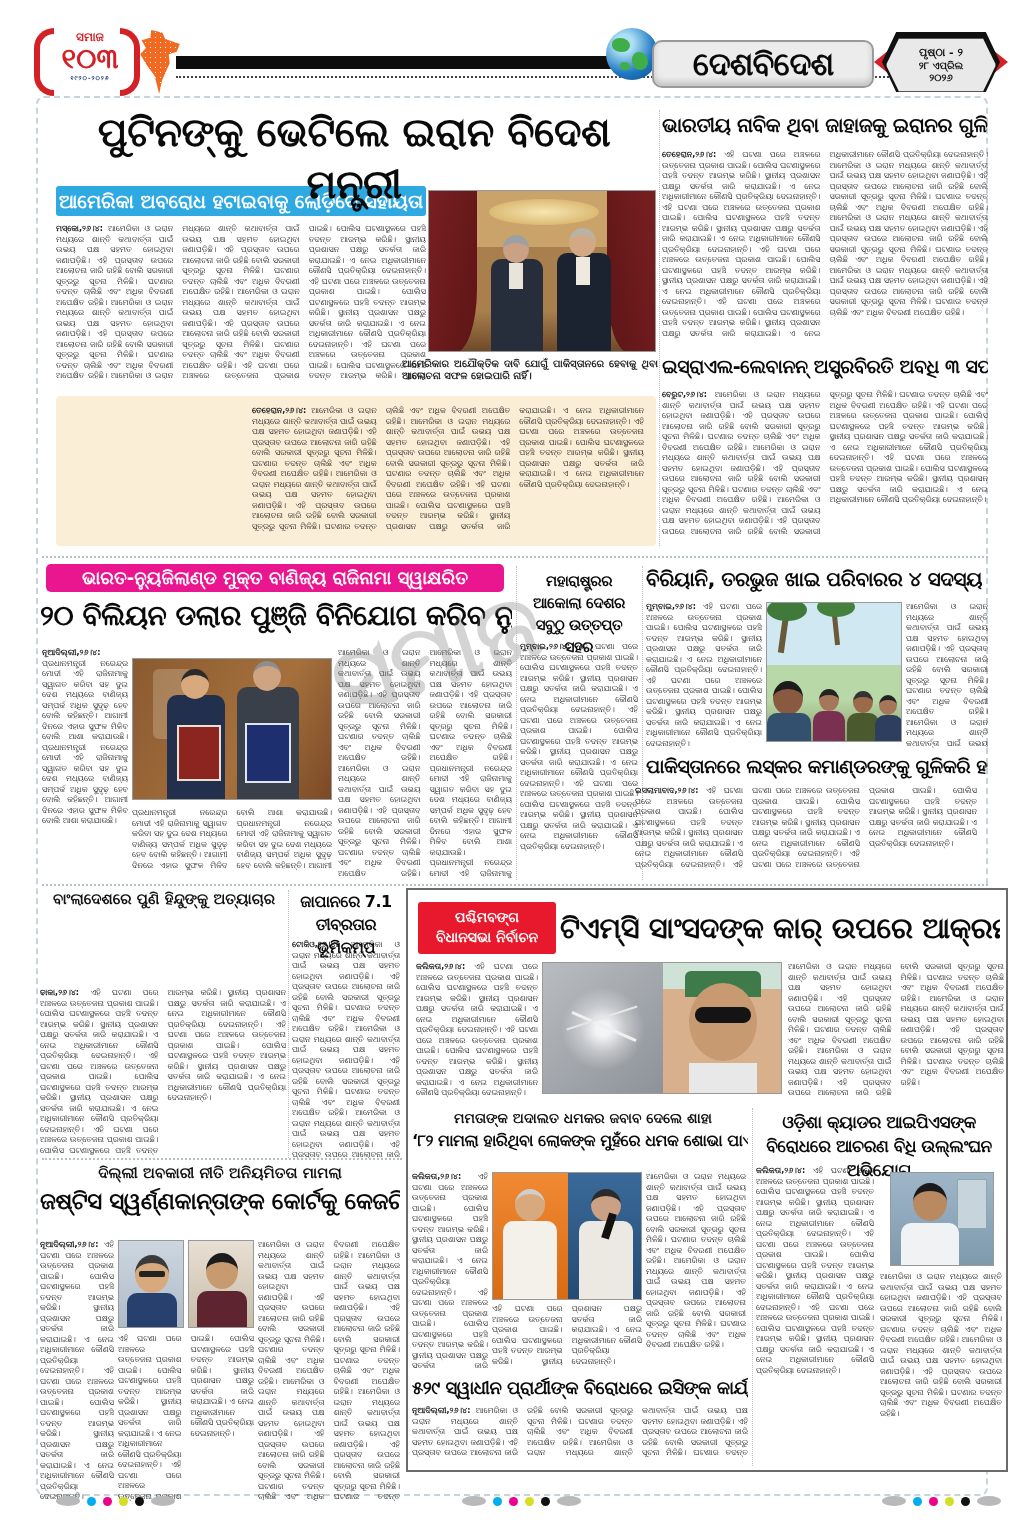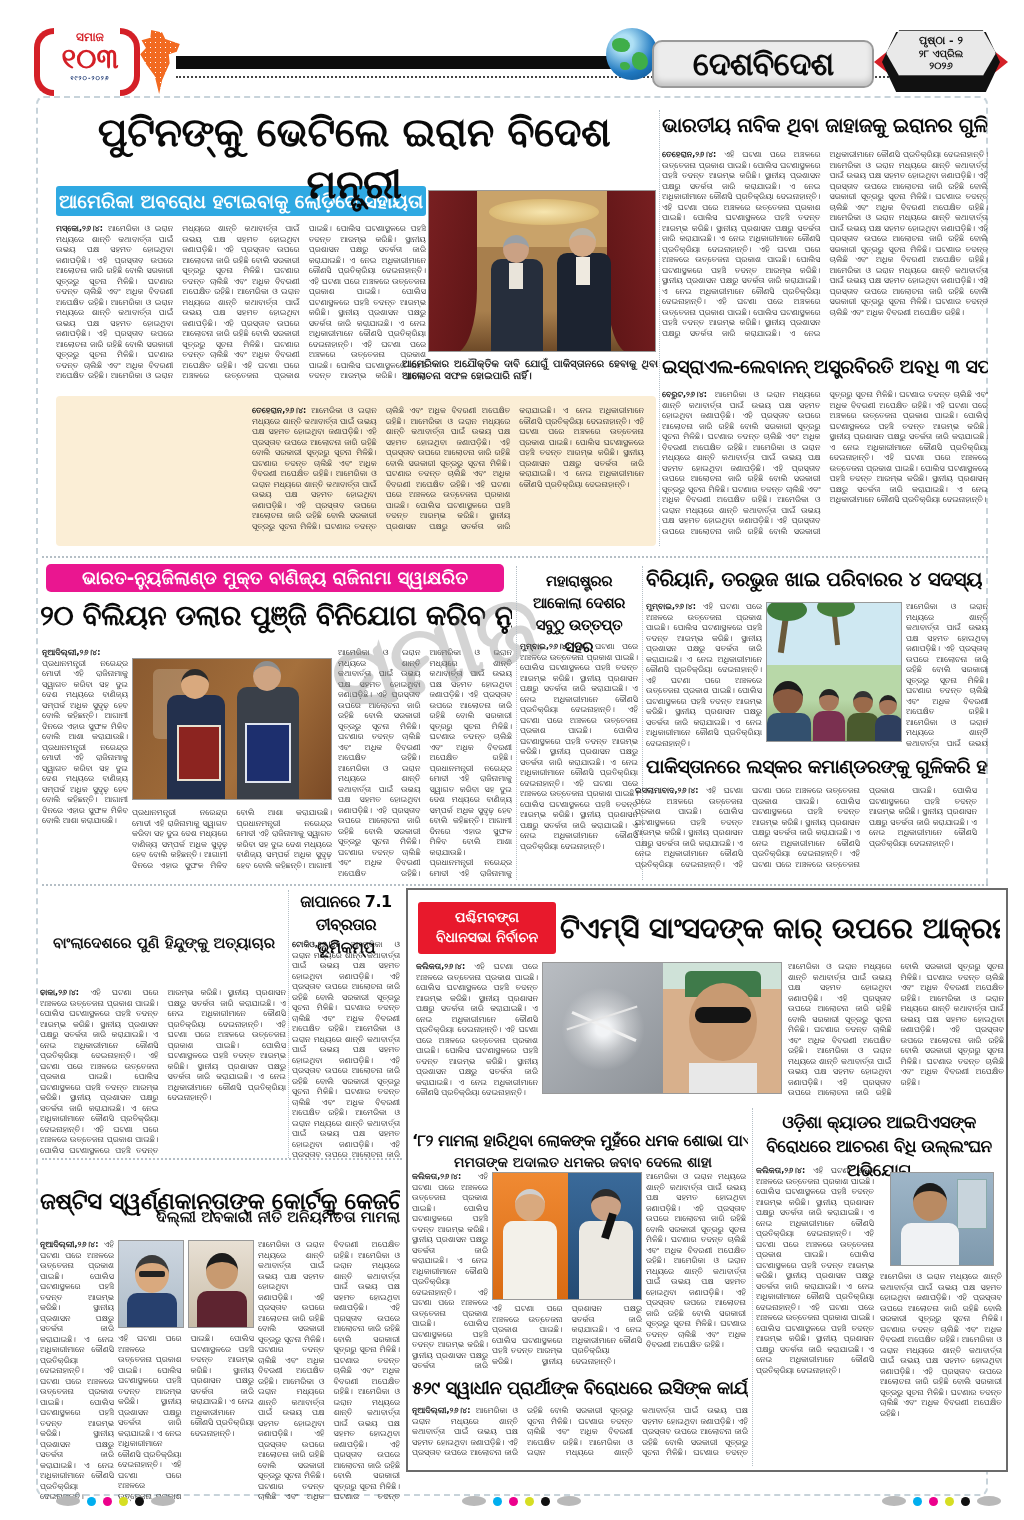--- a/index.html
+++ b/index.html
@@ -28,34 +28,34 @@
   .section-box { left:652px; top:40px; width:222px; height:48px; background:#ececec;
     border:2px solid #9a9a9a; border-radius:10px; box-shadow:inset 0 -4px 6px rgba(0,0,0,.18);
     display:flex; align-items:center; justify-content:center; }
   .section-name { font-size:32px; font-weight:900; color:#0a0a0a; letter-spacing:-1px; }
   .badge { left:874px; top:30px; width:134px; height:64px; }
   .badge .redwing { position:absolute; top:8px; width:30px; height:48px; background:#d42027; }
   .badge .redwing.l { left:0; clip-path:polygon(100% 0,0 50%,100% 100%); }
   .badge .redwing.r { right:0; clip-path:polygon(0 0,100% 50%,0 100%); }
   .badge .hexb { position:absolute; left:8px; top:2px; width:118px; height:60px; background:#111;
     clip-path:polygon(12% 0,88% 0,100% 50%,88% 100%,12% 100%,0 50%); }
-  .badge .hexg { position:absolute; left:12px; top:0; width:110px; height:46px; background:#e9e9e9;
+  .badge .hexg { position:absolute; left:12px; top:8px; width:110px; height:54px; background:#e9e9e9;
     border:1px solid #555; clip-path:polygon(12% 0,88% 0,100% 50%,88% 100%,12% 100%,0 50%);
     display:flex; flex-direction:column; align-items:center; justify-content:center; line-height:1.2; }
   .badge .t1 { font-size:11px; font-weight:bold; color:#111; }
   .badge .t2 { font-size:10px; font-weight:bold; color:#111; }
 
   
   .frame { left:36px; top:96px; width:952px; height:1400px; border:2px dashed #c7d3da; border-radius:8px; }
   .hrule { border-top:2px dotted #b5bfc6; }
   .vrule { border-left:1px dotted #b5bfc6; }
 
   
   .hl { font-weight:900; color:#0a0a0a; text-align:center; letter-spacing:-.5px; }
-  .kicker { font-weight:900; color:#111; text-align:center;margin-top:44px; }
+  .kicker { font-weight:900; color:#111; text-align:center; }
   .body-sm { font-size:8px; line-height:10.5px; text-align:justify; color:#1d1d1d;
     column-gap:9px; column-fill:auto; overflow:hidden; word-break:break-word; }
   .cols2 { column-count:2; } .cols3 { column-count:3; }
   .dl { font-weight:bold; }
   .caption { font-size:10px; line-height:12px; font-weight:bold; color:#222; text-align:justify; }
 
   .blue-band { background:#2fa9e2; color:#fff; font-weight:900; font-size:19px;
     display:flex; align-items:center; justify-content:center; border-radius:3px; }
   .pink-band { background:#ea1690; color:#fff; font-weight:900; font-size:18px;
     display:flex; align-items:center; justify-content:center; border-radius:5px; }
@@ -226,21 +226,21 @@
 
   <div class="abs vrule" style="left:288px;top:890px;height:268px;"></div>
 
   <div class="abs hl" style="left:292px;top:890px;width:108px;font-size:16px;line-height:23px;">ଜାପାନରେ 7.1 ତୀବ୍ରତାର ଭୂମିକମ୍ପ</div>
   <div class="abs body-sm" style="left:292px;top:940px;width:108px;height:218px;">
     <b class="dl">ଟୋକିଓ,୨୬।୪: </b><span>ଆମେରିକା ଓ ଇରାନ ମଧ୍ୟରେ ଶାନ୍ତି କଥାବାର୍ତ୍ତା ପାଇଁ ଉଭୟ ପକ୍ଷ ସହମତ ହୋଇଥିବା ଜଣାପଡ଼ିଛି। ଏହି ପ୍ରସ୍ତାବ ଉପରେ ଆଲୋଚନା ଜାରି ରହିଛି ବୋଲି ସରକାରୀ ସୂତ୍ରରୁ ସୂଚନା ମିଳିଛି। ଘଟଣାର ତଦନ୍ତ ଚାଲିଛି ଏବଂ ଅଧିକ ବିବରଣୀ ଅପେକ୍ଷିତ ରହିଛି। ଆମେରିକା ଓ ଇରାନ ମଧ୍ୟରେ ଶାନ୍ତି କଥାବାର୍ତ୍ତା ପାଇଁ ଉଭୟ ପକ୍ଷ ସହମତ ହୋଇଥିବା ଜଣାପଡ଼ିଛି। ଏହି ପ୍ରସ୍ତାବ ଉପରେ ଆଲୋଚନା ଜାରି ରହିଛି ବୋଲି ସରକାରୀ ସୂତ୍ରରୁ ସୂଚନା ମିଳିଛି। ଘଟଣାର ତଦନ୍ତ ଚାଲିଛି ଏବଂ ଅଧିକ ବିବରଣୀ ଅପେକ୍ଷିତ ରହିଛି। ଆମେରିକା ଓ ଇରାନ ମଧ୍ୟରେ ଶାନ୍ତି କଥାବାର୍ତ୍ତା ପାଇଁ ଉଭୟ ପକ୍ଷ ସହମତ ହୋଇଥିବା ଜଣାପଡ଼ିଛି। ଏହି ପ୍ରସ୍ତାବ ଉପରେ ଆଲୋଚନା ଜାରି ରହିଛି ବୋଲି ସରକାରୀ ସୂତ୍ରରୁ ସୂଚନା ମିଳିଛି। ଘଟଣାର ତଦନ୍ତ ଚାଲିଛି ଏବଂ ଅଧିକ ବିବରଣୀ ଅପେକ୍ଷିତ ରହିଛି। </span>
   </div>
 
   <div class="abs hrule" style="left:42px;top:1158px;width:360px;"></div>
 
-  <div class="abs kicker" style="left:40px;top:1164px;width:360px;font-size:15px;text-align:right;">ଦିଲ୍ଲୀ ଅବକାରୀ ନୀତି ଅନିୟମିତତା ମାମଲା</div>
+  <div class="abs kicker" style="left:40px;top:1164px;width:360px;font-size:15px;">ଦିଲ୍ଲୀ ଅବକାରୀ ନୀତି ଅନିୟମିତତା ମାମଲା</div>
   <div class="abs hl" style="left:40px;top:1186px;width:360px;font-size:23px;line-height:30px;white-space:nowrap;overflow:hidden;">ଜଷ୍ଟିସ ସ୍ୱର୍ଣ୍ଣକାନ୍ତାଙ୍କ କୋର୍ଟକୁ କେଜରିୱାଲଙ୍କ ବର୍ଜନ</div>
 
   <div class="abs body-sm" style="left:40px;top:1240px;width:74px;height:266px;">
     <b class="dl">ନୂଆଦିଲ୍ଲୀ,୨୬।୪: </b><span>ଏହି ଘଟଣା ପରେ ଅଞ୍ଚଳରେ ଉତ୍ତେଜନା ପ୍ରକାଶ ପାଇଛି। ପୋଲିସ ଘଟଣାସ୍ଥଳରେ ପହଞ୍ଚି ତଦନ୍ତ ଆରମ୍ଭ କରିଛି। ସ୍ଥାନୀୟ ପ୍ରଶାସନ ପକ୍ଷରୁ ସତର୍କତା ଜାରି କରାଯାଇଛି। ଏ ନେଇ ଅଧିକାରୀମାନେ କୌଣସି ପ୍ରତିକ୍ରିୟା ଦେଇନାହାନ୍ତି। ଏହି ଘଟଣା ପରେ ଅଞ୍ଚଳରେ ଉତ୍ତେଜନା ପ୍ରକାଶ ପାଇଛି। ପୋଲିସ ଘଟଣାସ୍ଥଳରେ ପହଞ୍ଚି ତଦନ୍ତ ଆରମ୍ଭ କରିଛି। ସ୍ଥାନୀୟ ପ୍ରଶାସନ ପକ୍ଷରୁ ସତର୍କତା ଜାରି କରାଯାଇଛି। ଏ ନେଇ ଅଧିକାରୀମାନେ କୌଣସି ପ୍ରତିକ୍ରିୟା ଦେଇନାହାନ୍ତି। </span>
   </div>
   <div class="abs photo" style="left:118px;top:1240px;width:66px;height:88px;background:linear-gradient(#cdd6e0,#aebcc8);">
     <span class="head-c" style="left:16px;top:14px;width:34px;height:38px;background:#d9a97e;border-top:8px solid #3a3a3a;"></span>
     <span style="left:20px;top:30px;width:26px;height:6px;background:#222;border-radius:2px;"></span>
     <span class="fig" style="left:8px;bottom:0;width:50px;height:34px;background:#27406e;"></span>
   </div>

